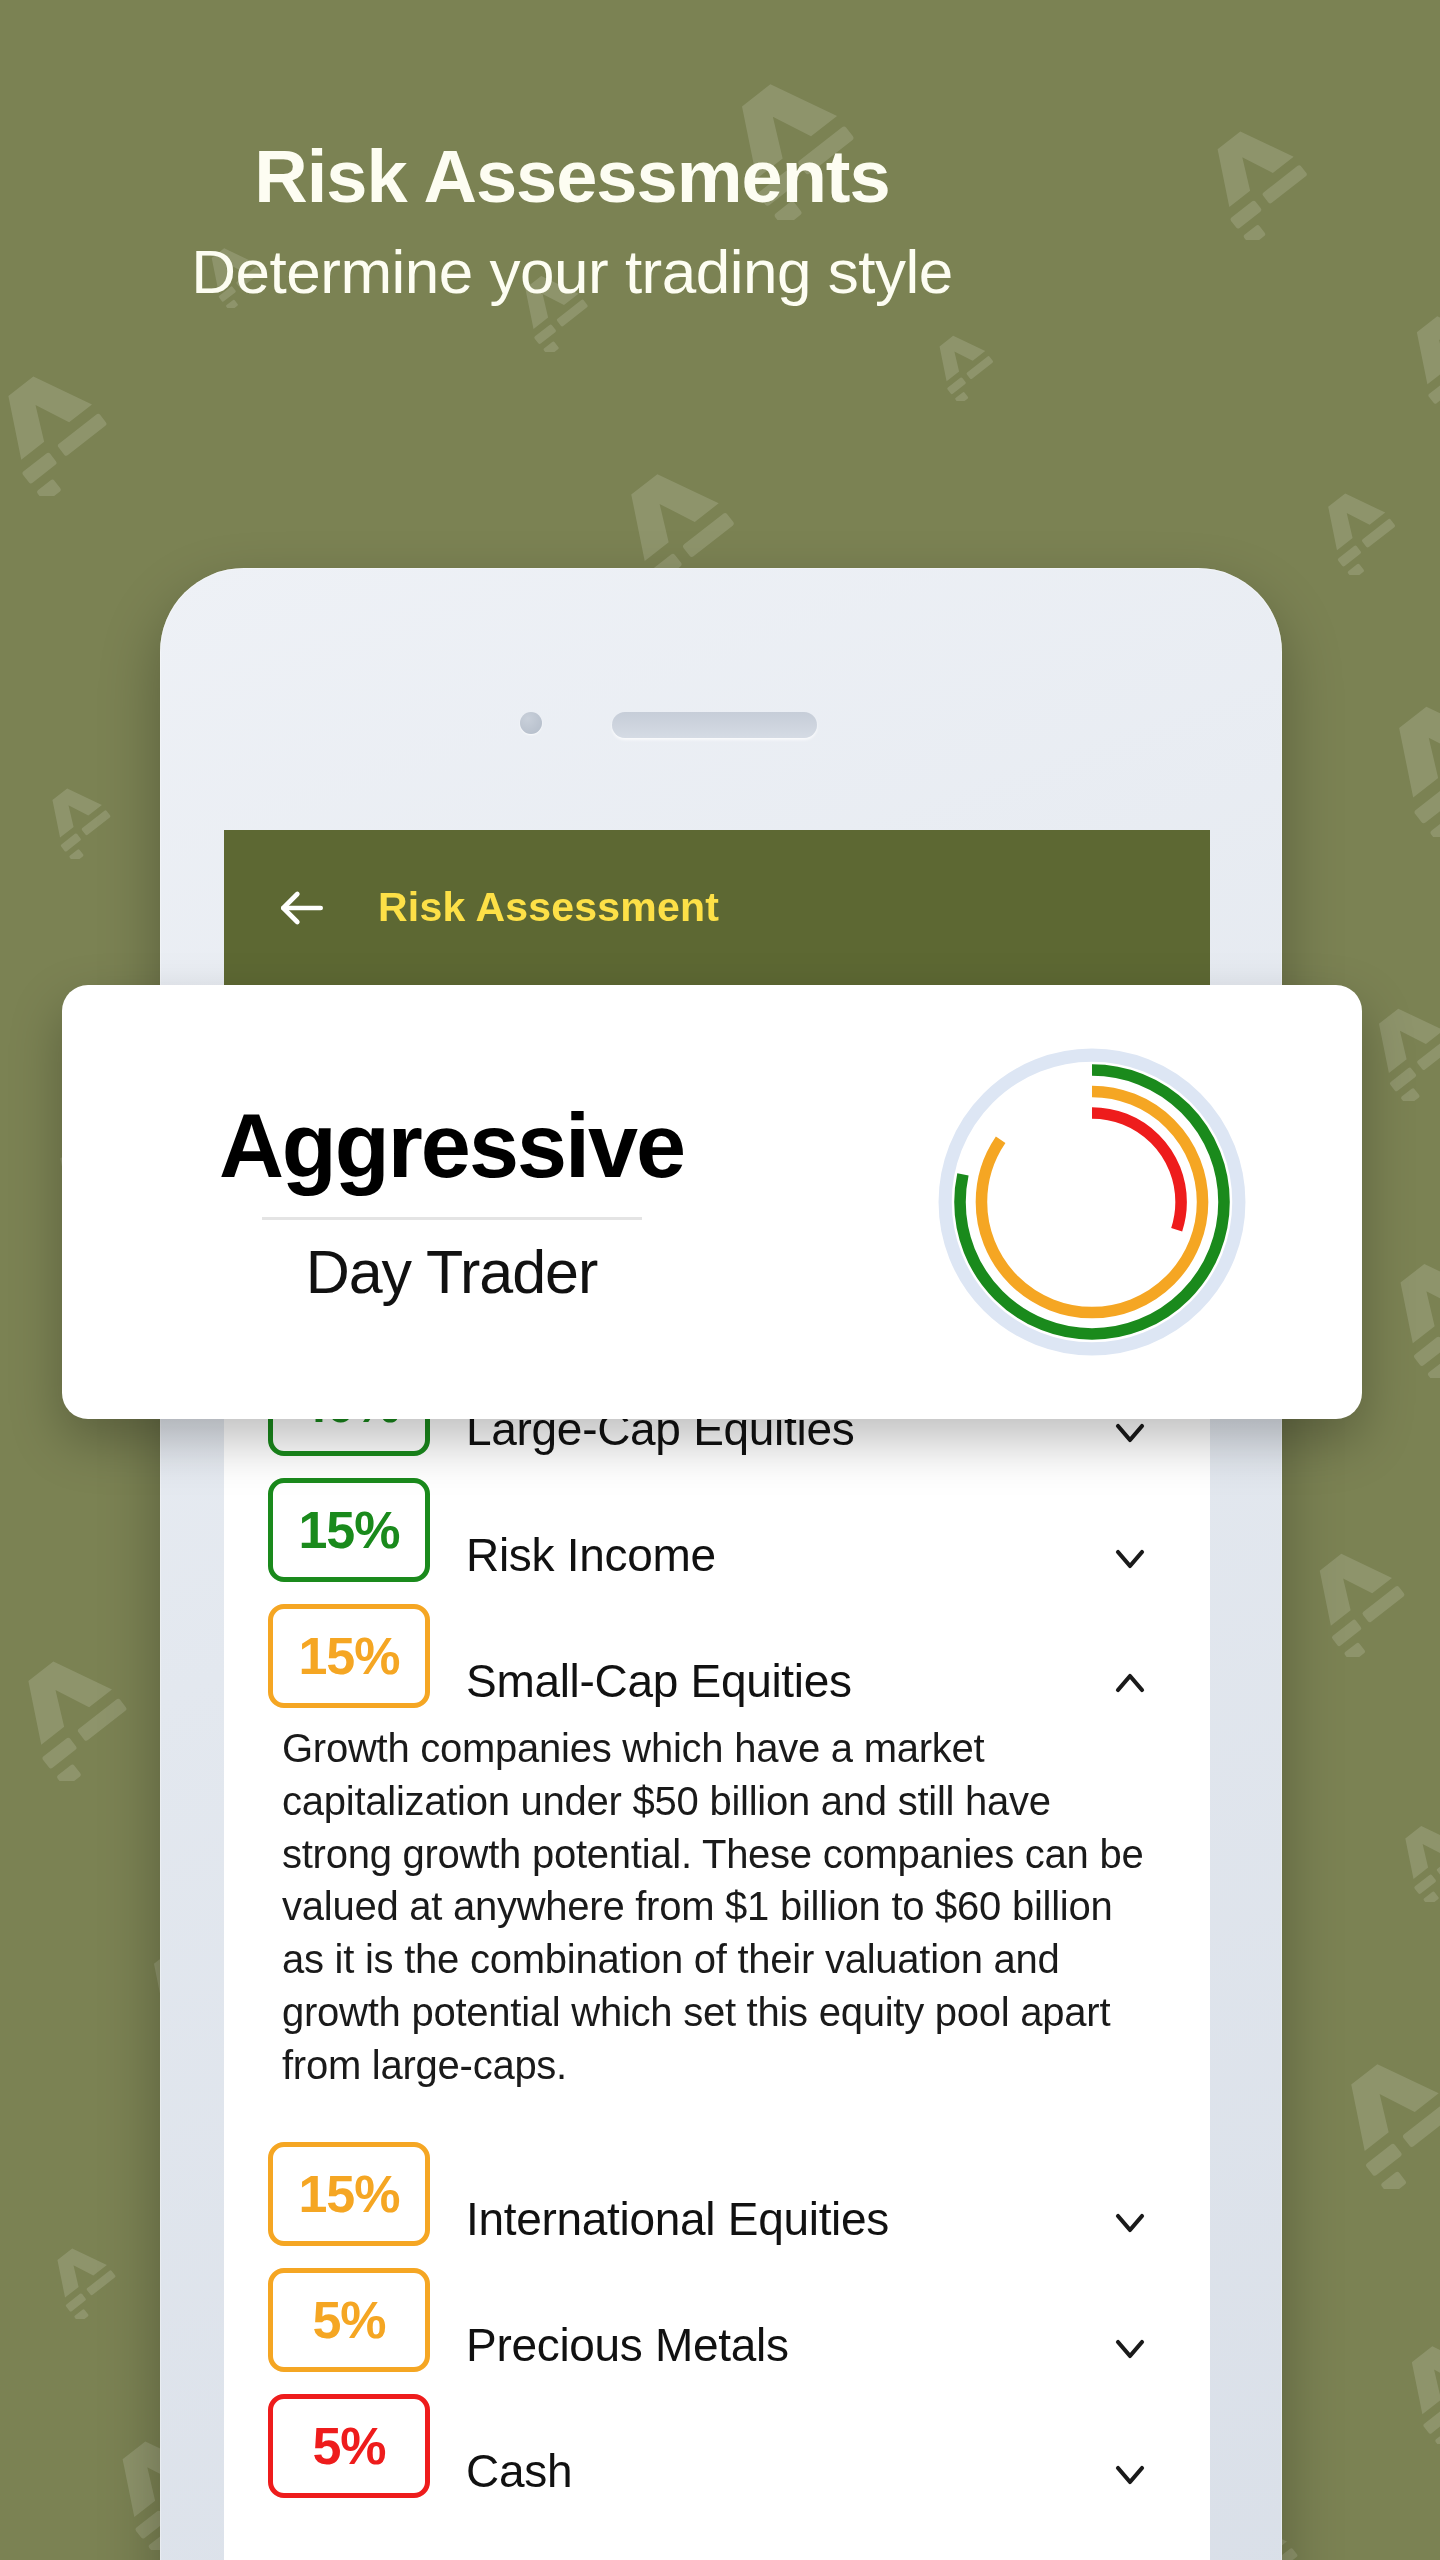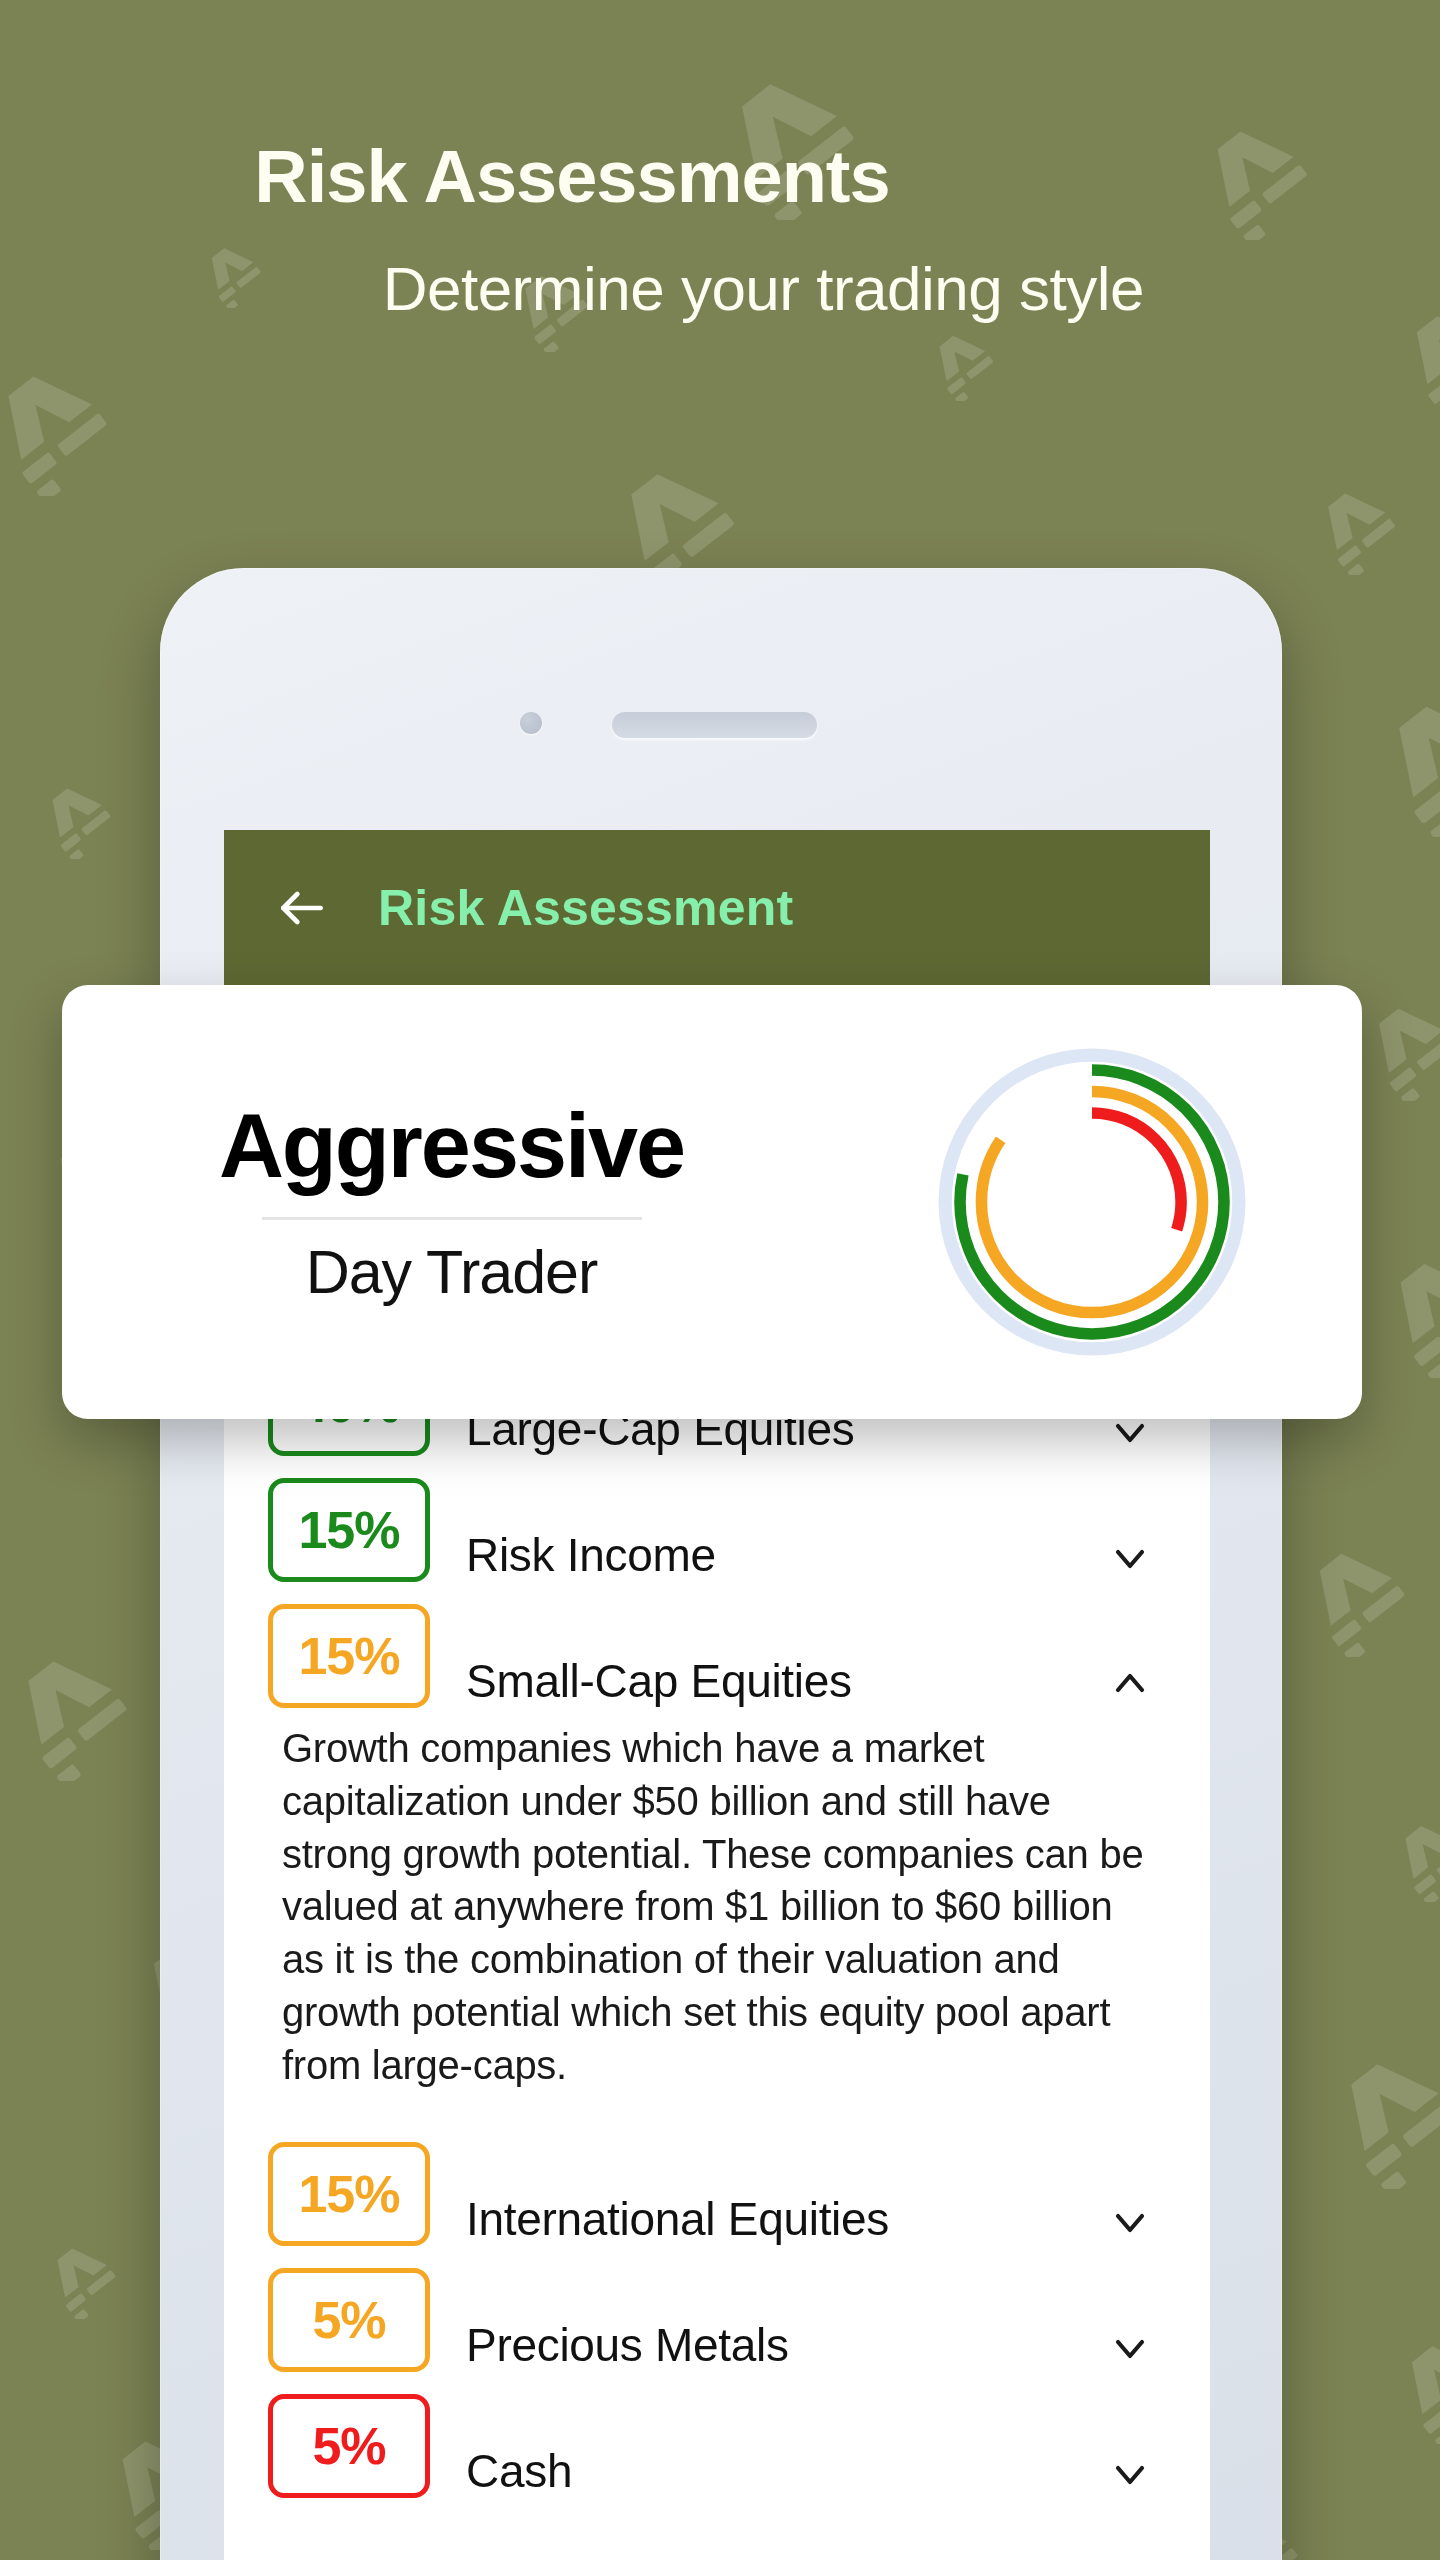--- a/index.html
+++ b/index.html
@@ -27,24 +27,23 @@
     font-weight:bold;
     color:#fdfdf2;
     letter-spacing:-1px;
     margin-top:140px;
     line-height:1;
   }
   #hero-sub {
     font-size:62px;
     font-weight:300;
     color:#fdfdf2;
-    margin-top:42px;
+    margin-top:25px;
     line-height:1.05;
     letter-spacing:-0.5px;
-    text-align:right;
   }
 
   
   #phone {
     position:absolute;
     left:160px;
     top:568px;
     width:1122px;
     height:2100px;
     background:linear-gradient(160deg,#eef1f6 0%,#e3e8ef 45%,#d9dfe8 100%);
@@ -78,22 +77,22 @@
   }
   #appbar {
     height:155px;
     background:#5d6833;
     display:flex;
     align-items:center;
     padding-left:50px;
   }
   #back-icon { width:56px; height:56px; flex:0 0 auto; }
   #appbar-title {
-    color:#86efac;
-    font-size:50px;
+    color:#fde047;
+    font-size:41px;
     font-weight:bold;
     margin-left:48px;
     letter-spacing:.2px;
   }
 
   
   #screen-spacer { height:345px; }
 
   
   #alloc-list { padding:0 44px; }

